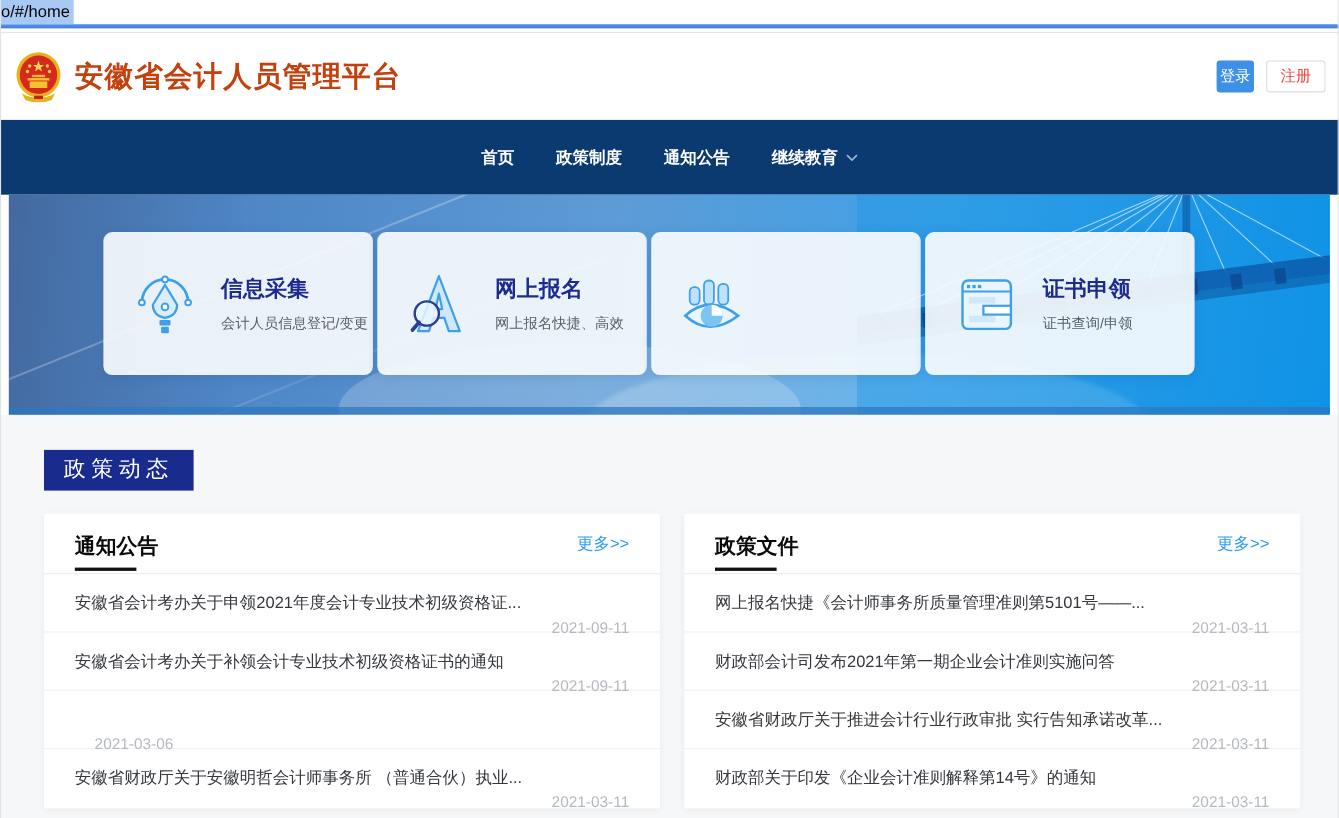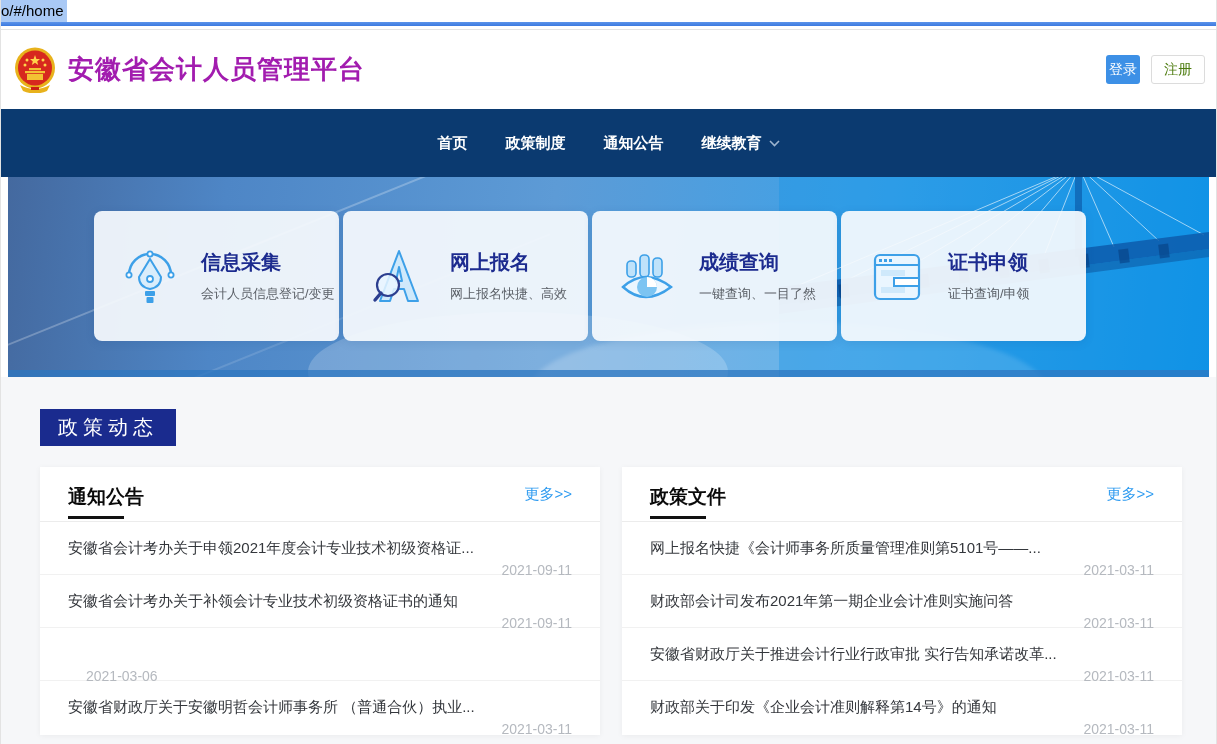--- a/index.html
+++ b/index.html
@@ -8,24 +8,24 @@
 
   
   .urlbar { height:22px; background:#fff; display:flex; align-items:flex-start; }
   .urlbar .urltext { font-size:15px; color:#000; background:#a9c9f5; padding:1px 3px 2px 1px; line-height:19px; }
   .url-underline { height:4px; background:linear-gradient(#5b93ea,#3c7ae0); }
   .url-gap { height:4px; background:#fff; border-bottom:1px solid #e4e4e4; }
 
   
   .header { height:79px; background:#fff; display:flex; align-items:center; padding:0 12px 0 14px; }
   .emblem { width:42px; height:46px; flex:0 0 auto; }
-  .site-title { margin-left:12px; font-size:26px; font-weight:bold; color:#a21caf; letter-spacing:1px; }
+  .site-title { margin-left:12px; font-size:26px; font-weight:bold; color:#c2410c; letter-spacing:1px; }
   .header-actions { margin-left:auto; display:flex; gap:11px; }
   .btn-login { width:34px; height:29px; background:#3d90e6; color:#fff; border:none; border-radius:3px; font-size:14px; cursor:pointer;margin-left:24px; }
-  .btn-register { width:54px; height:29px; background:#fff; color:#4d7c0f; border:1px solid #dcdcdc; border-radius:3px; font-size:14px; cursor:pointer; }
+  .btn-register { width:54px; height:29px; background:#fff; color:#ef4444; border:1px solid #dcdcdc; border-radius:3px; font-size:14px; cursor:pointer; }
 
   
   .nav { height:68px; background:#0b3a70; display:flex; align-items:center; justify-content:center; gap:38px; }
   .nav-item { color:#fff; font-size:15px; font-weight:bold; cursor:pointer; display:flex; align-items:center; gap:7px; }
   .nav-item svg { display:block; }
 
   
   .banner { position:relative; height:200px; margin:0 8px; overflow:hidden;
     background:linear-gradient(96deg,#44699f 0%,#4e86c6 18%,#5d9bd6 45%,#3da2e8 72%,#0f93e6 100%); }
   .mountain { position:absolute; background:rgba(255,255,255,0.20); border-radius:50%; }
@@ -183,24 +183,20 @@
 
     <div class="hero-card">
       <svg class="hero-icon" viewBox="0 0 58 58">
         <rect x="8" y="14" width="9" height="16" rx="4" fill="#bfe2fa" stroke="#3da0e8" stroke-width="1.6"></rect>
         <rect x="21" y="8" width="9" height="22" rx="4" fill="#bfe2fa" stroke="#3da0e8" stroke-width="1.6"></rect>
         <rect x="34" y="11" width="9" height="19" rx="4" fill="#bfe2fa" stroke="#3da0e8" stroke-width="1.6"></rect>
         <path d="M4 40 Q26 20 52 40 Q26 60 4 40 Z" fill="#eaf6ff" stroke="#3da0e8" stroke-width="2.4"></path>
         <circle cx="28" cy="40" r="10" fill="#7cc4f2"></circle>
         <path d="M28 40 L28 30 A10 10 0 0 1 38 40 Z" fill="#fff"></path>
       </svg>
-      <div class="hero-text">
-        <div class="hero-title">成绩查询</div>
-        <div class="hero-sub">一键查询、一目了然</div>
-      </div>
     </div>
 
     <div class="hero-card">
       <svg class="hero-icon" viewBox="0 0 58 58">
         <rect x="7" y="8" width="44" height="44" rx="5" fill="#eaf6ff" stroke="#3da0e8" stroke-width="2.2"></rect>
         <line x1="7" y1="18" x2="51" y2="18" stroke="#3da0e8" stroke-width="1.8"></line>
         <rect x="11" y="12" width="3" height="3" fill="#3da0e8"></rect>
         <rect x="16" y="12" width="3" height="3" fill="#3da0e8"></rect>
         <rect x="21" y="12" width="3" height="3" fill="#3da0e8"></rect>
         <rect x="13" y="23" width="24" height="6" fill="#cfe9fb"></rect>

